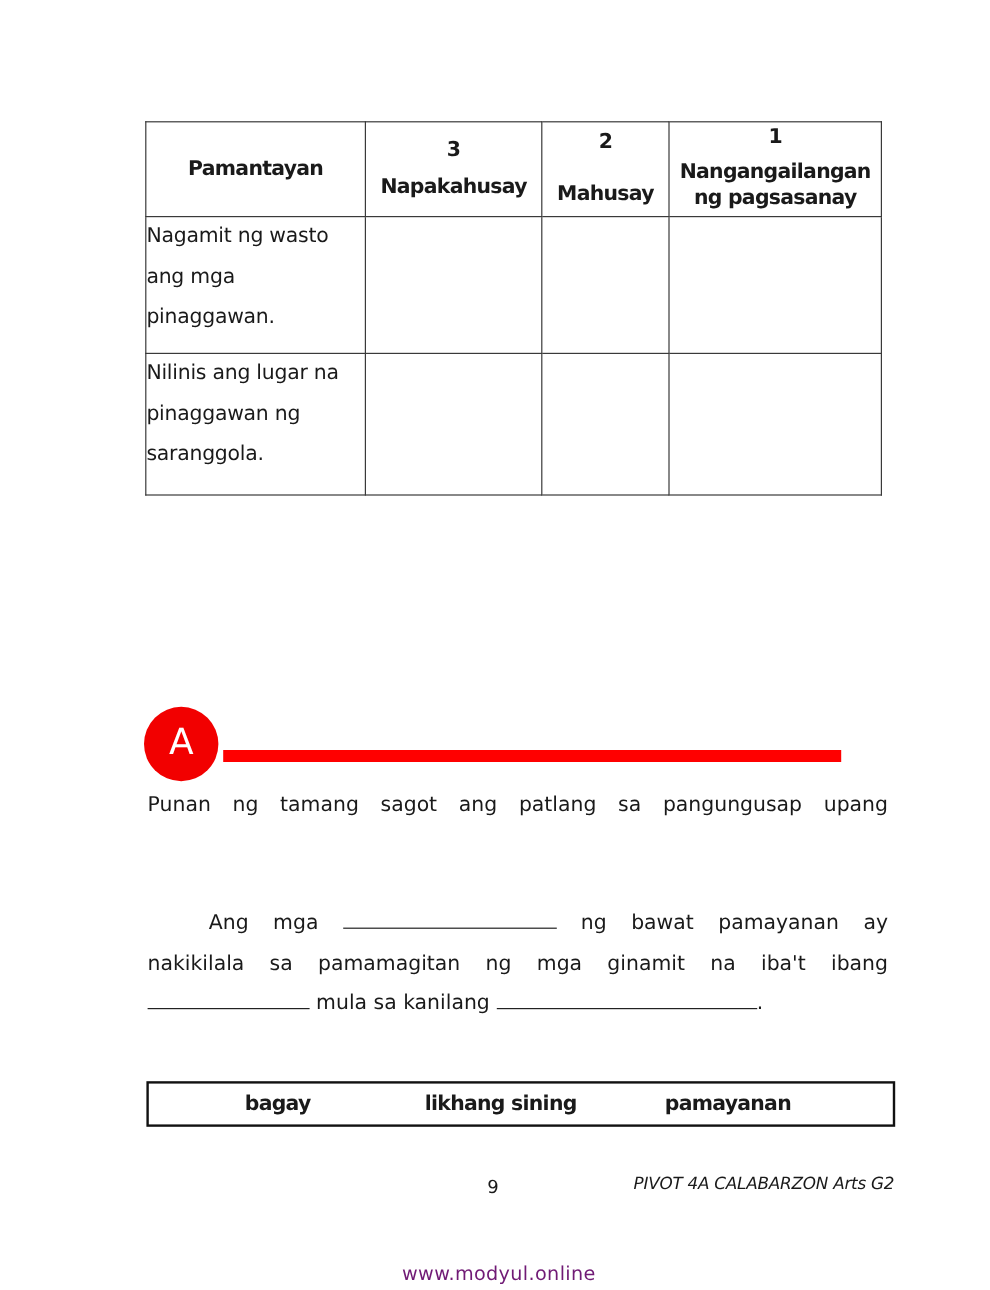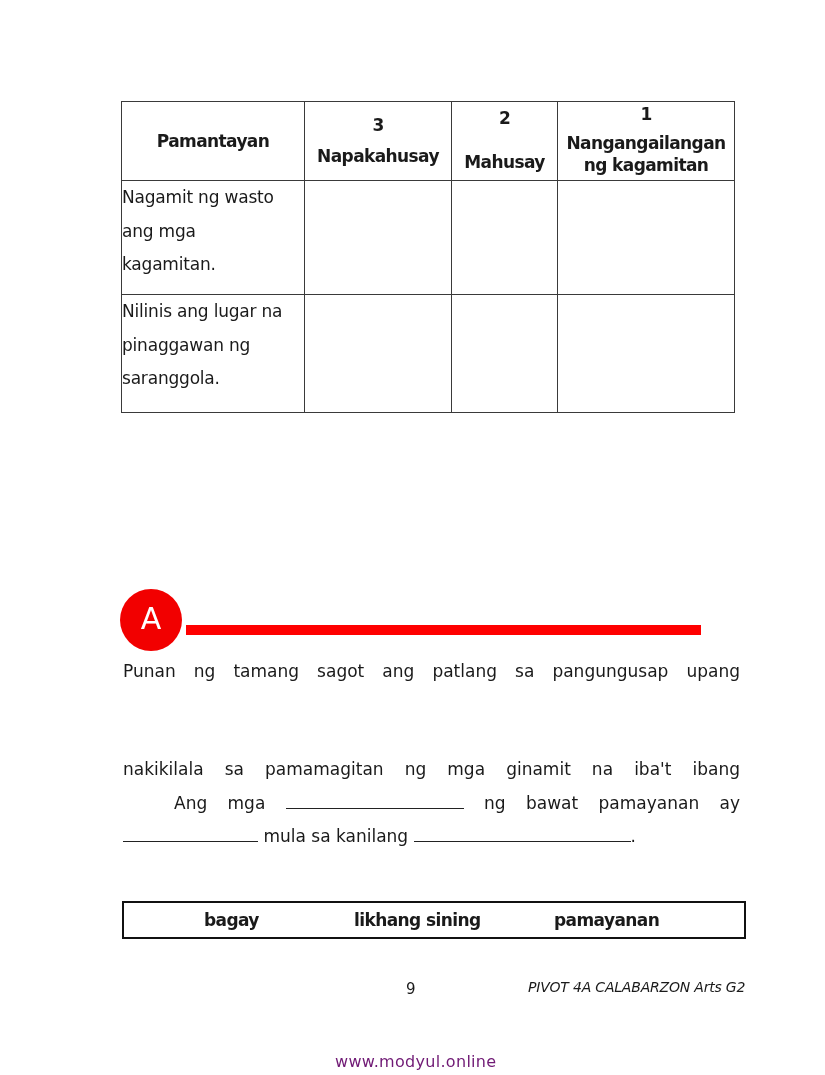--- a/index.html
+++ b/index.html
@@ -41,28 +41,28 @@
       <span class="hdr-lbl" style="top:13px">3</span>
       <span class="hdr-lbl" style="top:44px">Napakahusay</span>
     </th>
     <th class="col3">
       <span class="hdr-lbl" style="top:6px">2</span>
       <span class="hdr-lbl" style="top:50px">Mahusay</span>
     </th>
     <th class="col4">
       <span class="hdr-lbl" style="top:2px">1</span>
       <span class="hdr-lbl" style="top:31px">Nangangailangan</span>
-      <span class="hdr-lbl" style="top:53px">ng kagamitan</span>
+      <span class="hdr-lbl" style="top:53px">ng pagsasanay</span>
     </th>
   </tr>
   <tr class="r2">
     <td class="crit">
       <div>Nagamit ng wasto</div>
       <div>ang mga</div>
-      <div>kagamitan.</div>
+      <div>pinaggawan.</div>
     </td>
     <td></td>
     <td></td>
     <td></td>
   </tr>
   <tr class="r3">
     <td class="crit">
       <div>Nilinis ang lugar na</div>
       <div>pinaggawan ng</div>
       <div>saranggola.</div>
@@ -75,26 +75,26 @@
   </table>
 
 <div class="badge">A</div>
 <div class="redbar"></div>
 
 <div class="para p1">
   <span class="jl">Punan ng tamang sagot ang patlang sa pangungusap upang</span>
 </div>
 
 <div class="para p2">
-  <span class="jl">nakikilala sa pamamagitan ng mga ginamit na iba't ibang</span>
   <span class="jl" style="padding-left:51px">
     <span>Ang mga</span>
     <span class="blank" style="width:178px"></span>
     <span>ng bawat pamayanan ay</span>
   </span>
+  <span class="jl">nakikilala sa pamamagitan ng mga ginamit na iba't ibang</span>
   <span class="last">
     <span class="blank" style="width:135px"></span>
     <span>mula sa kanilang</span>
     <span class="blank" style="width:217px"></span><span>.</span>
   </span>
 </div>
 
 <div class="wordbox">
   <span class="w" style="left:80px">bagay</span>
   <span class="w" style="left:230px">likhang sining</span>

